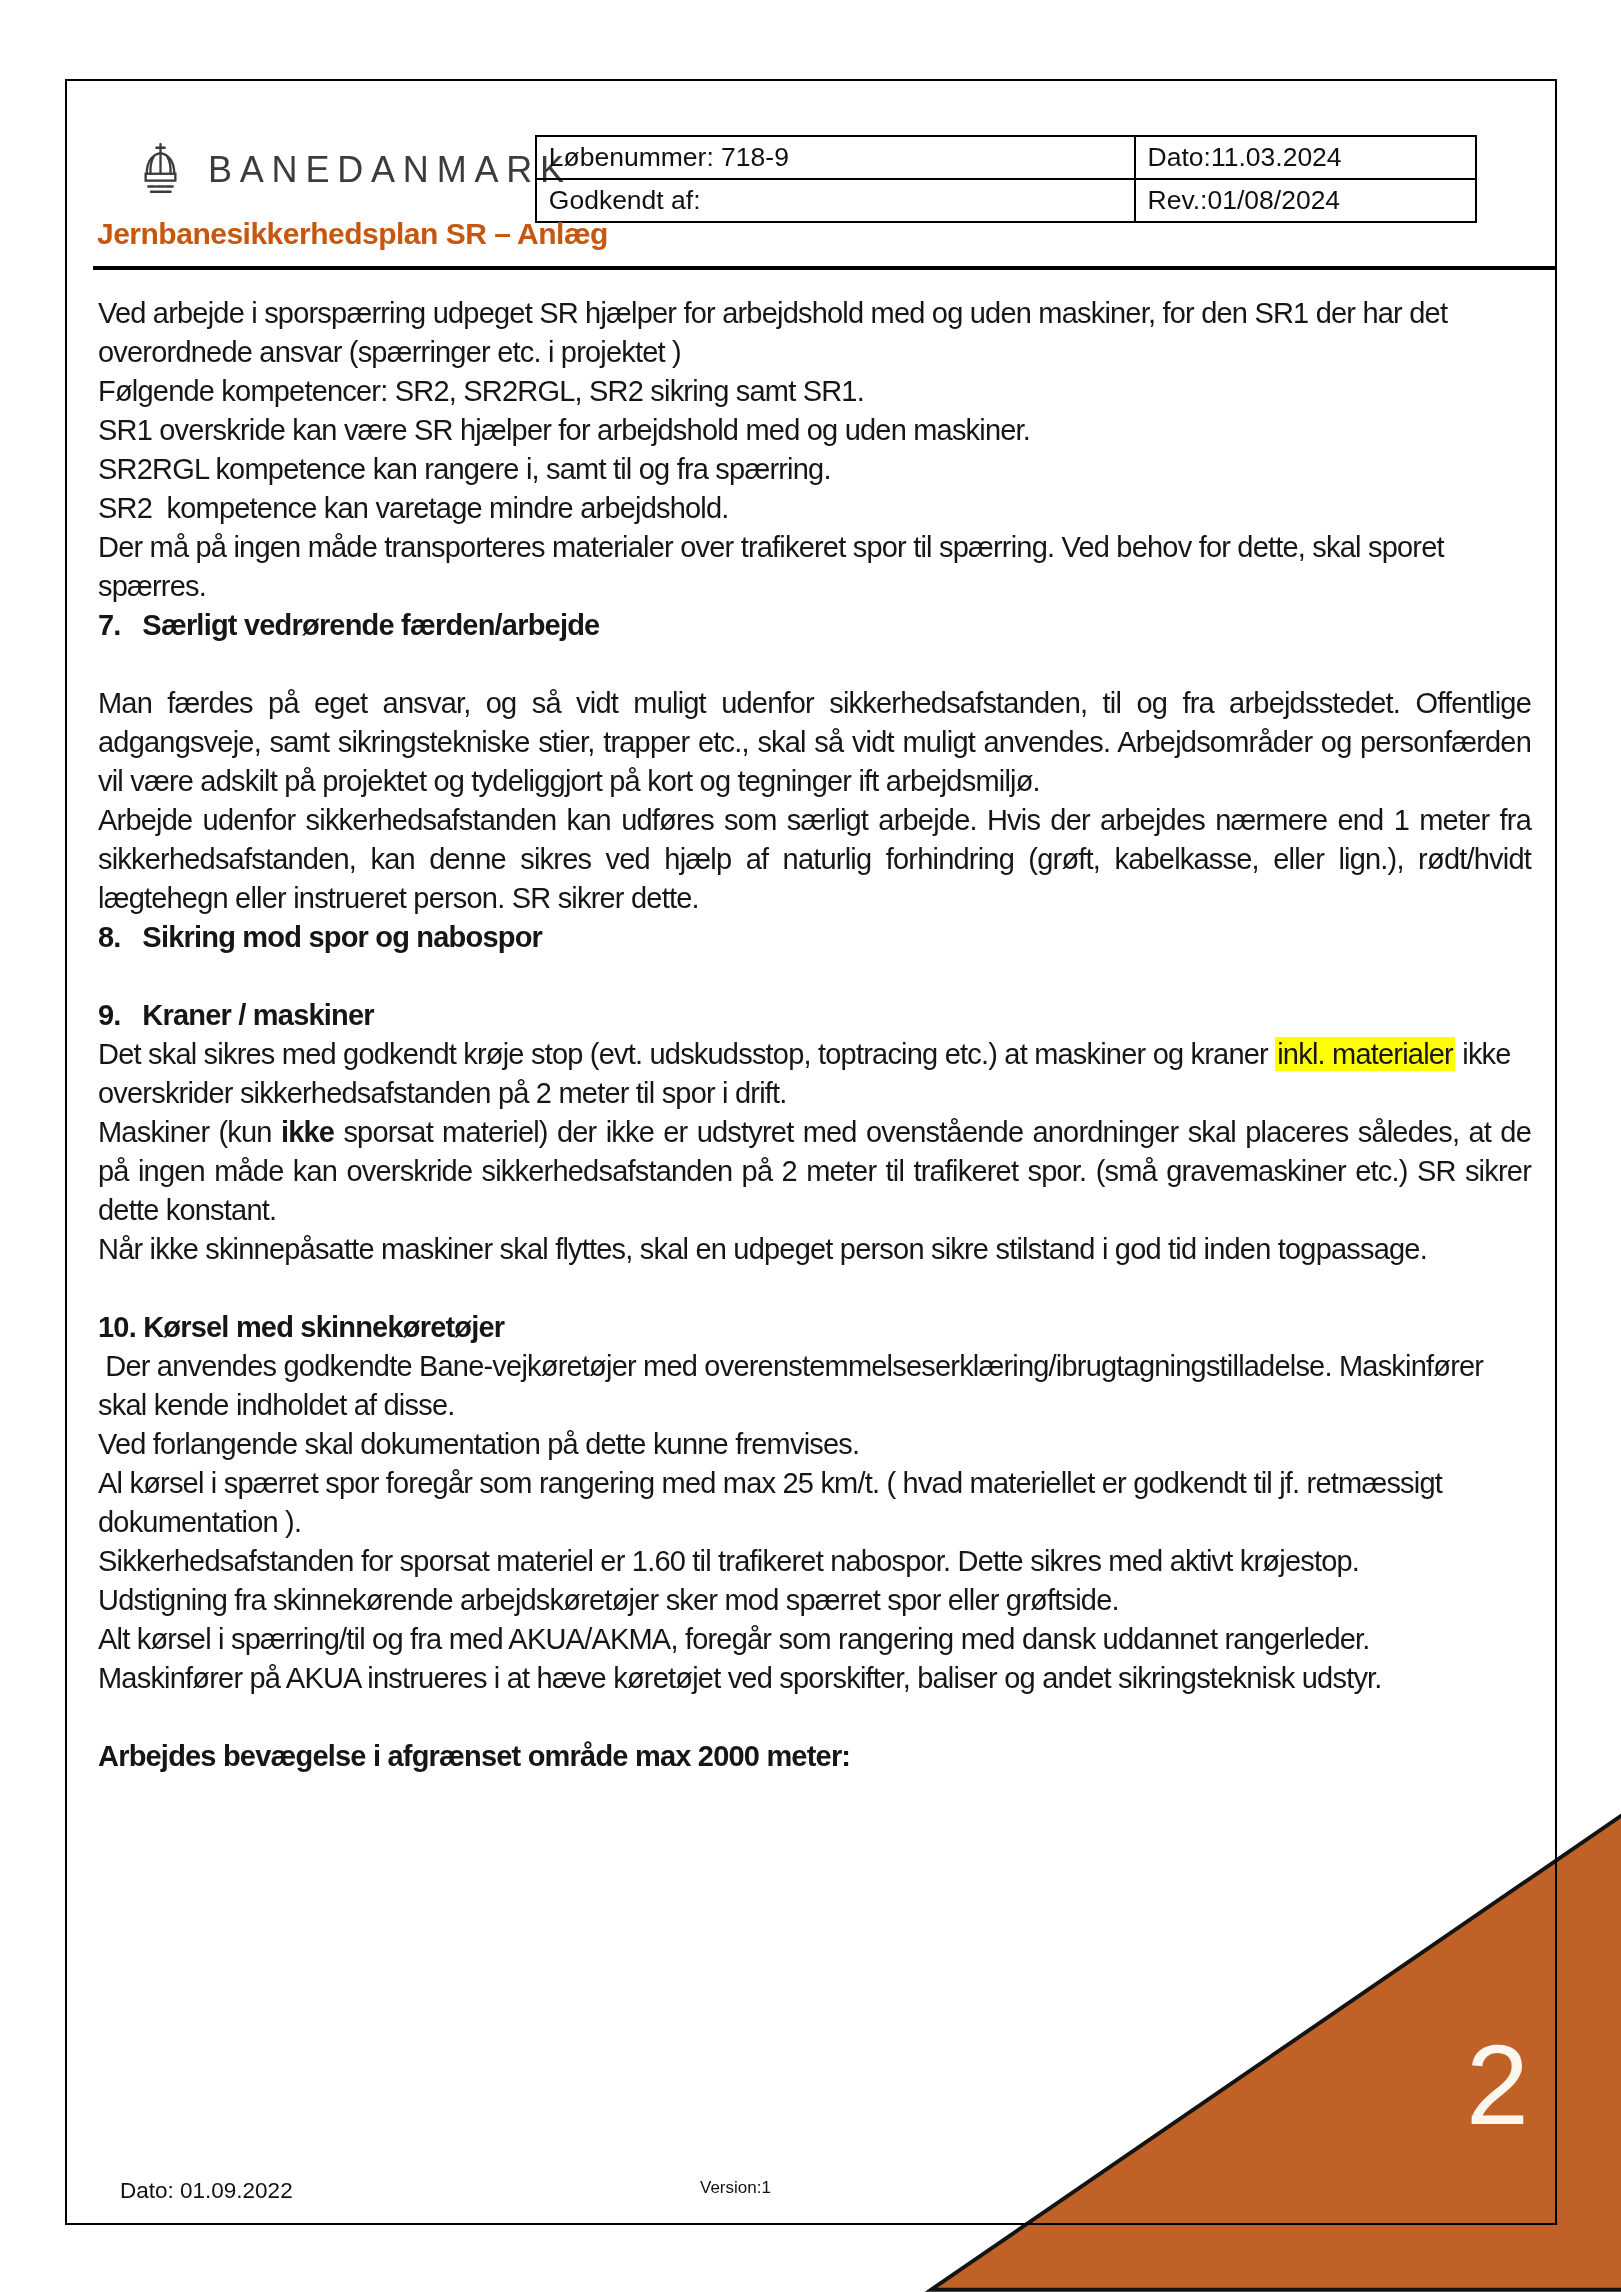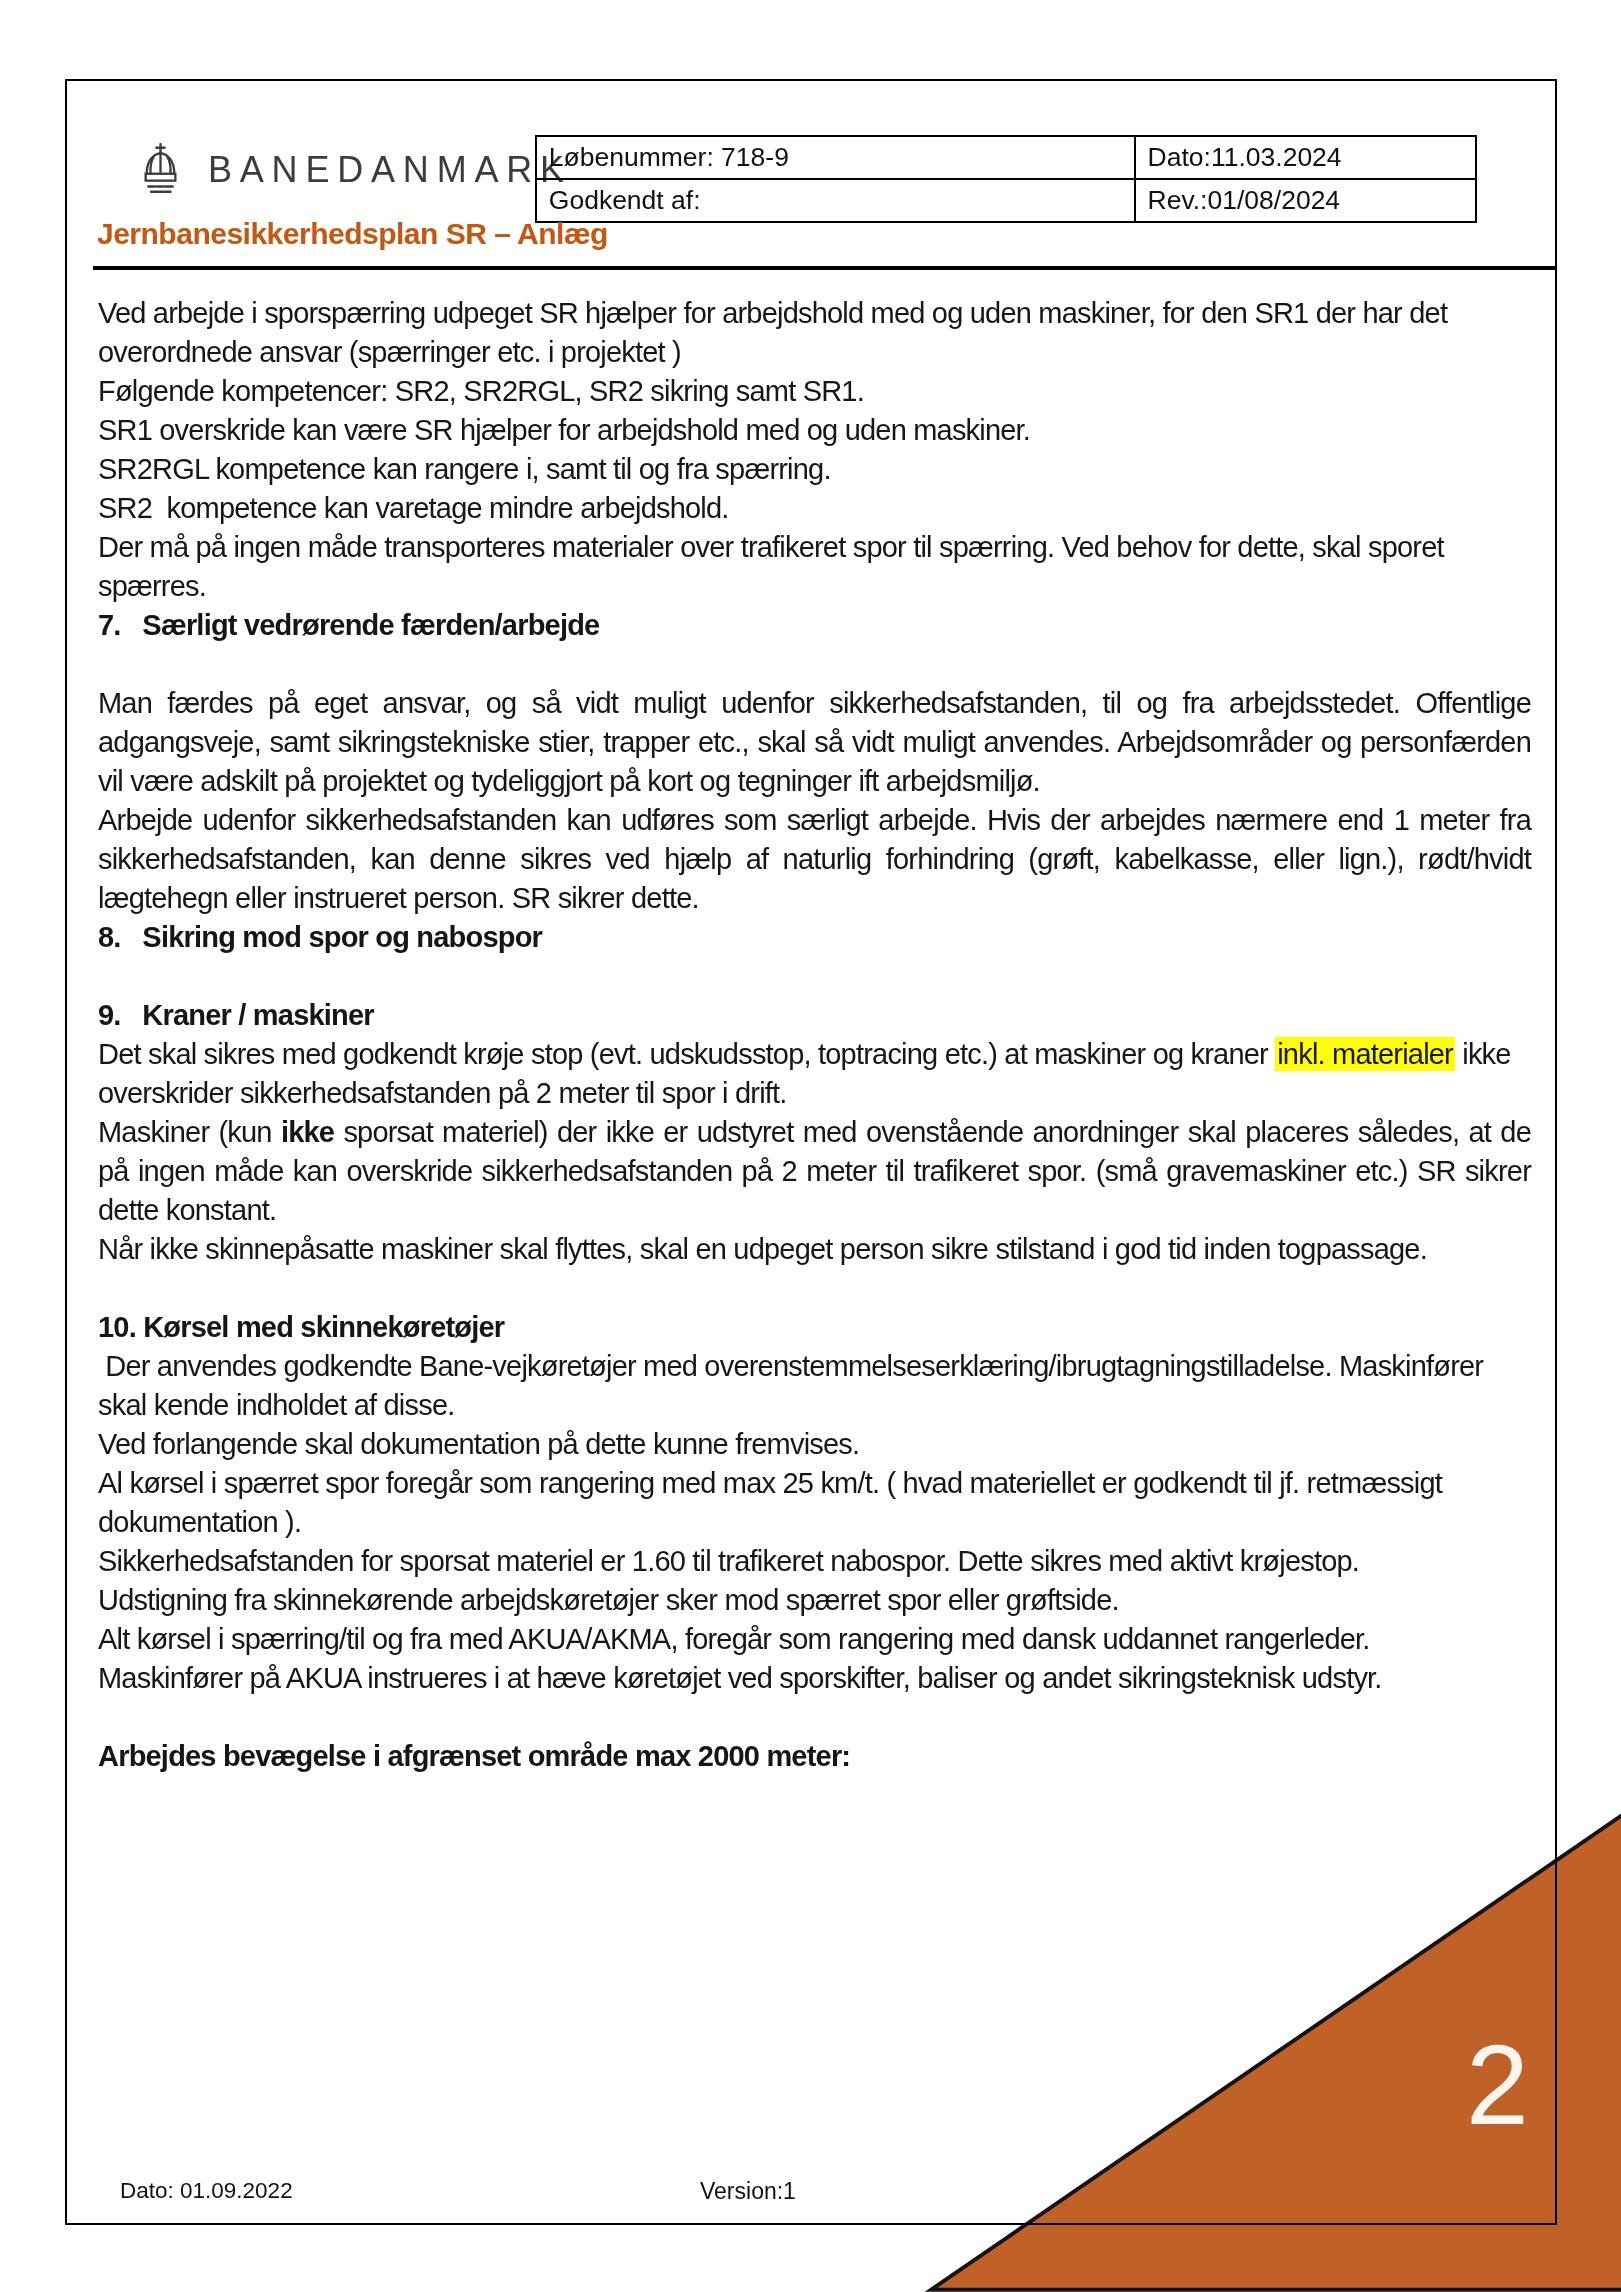--- a/index.html
+++ b/index.html
@@ -32,21 +32,21 @@
     font-size:29px;line-height:39px;letter-spacing:-0.8px;color:#161616;
   }
   .doc-body p{margin:0;}
   .heading{font-weight:700;}
   .justify{text-align:justify;}
   .spacer{height:39px;}
   .hl{background:#FFFF00;padding:1px 2px;}
   .red{color:#C00000;}
   .bold{font-weight:700;}
   .footer-date{position:absolute;left:120px;top:2178px;font-size:22.5px;color:#111;z-index:1;white-space:nowrap;}
-  .footer-version{position:absolute;left:700px;top:2178px;font-size:23px;color:#111;z-index:1;white-space:nowrap;}
+  .footer-version{position:absolute;left:700px;top:2178px;font-size:17px;color:#111;z-index:1;white-space:nowrap;}
   .corner-triangle{position:absolute;left:0;top:0;width:1621px;height:2293px;z-index:2;pointer-events:none;}
   .page-number{
     position:absolute;left:1466px;top:2029px;font-size:113px;line-height:1;
     color:#FBF7EE;z-index:4;font-weight:400;
   }
 </style>
 </head>
 <body>
 
 <svg class="corner-triangle" viewBox="0 0 1654 2339">

